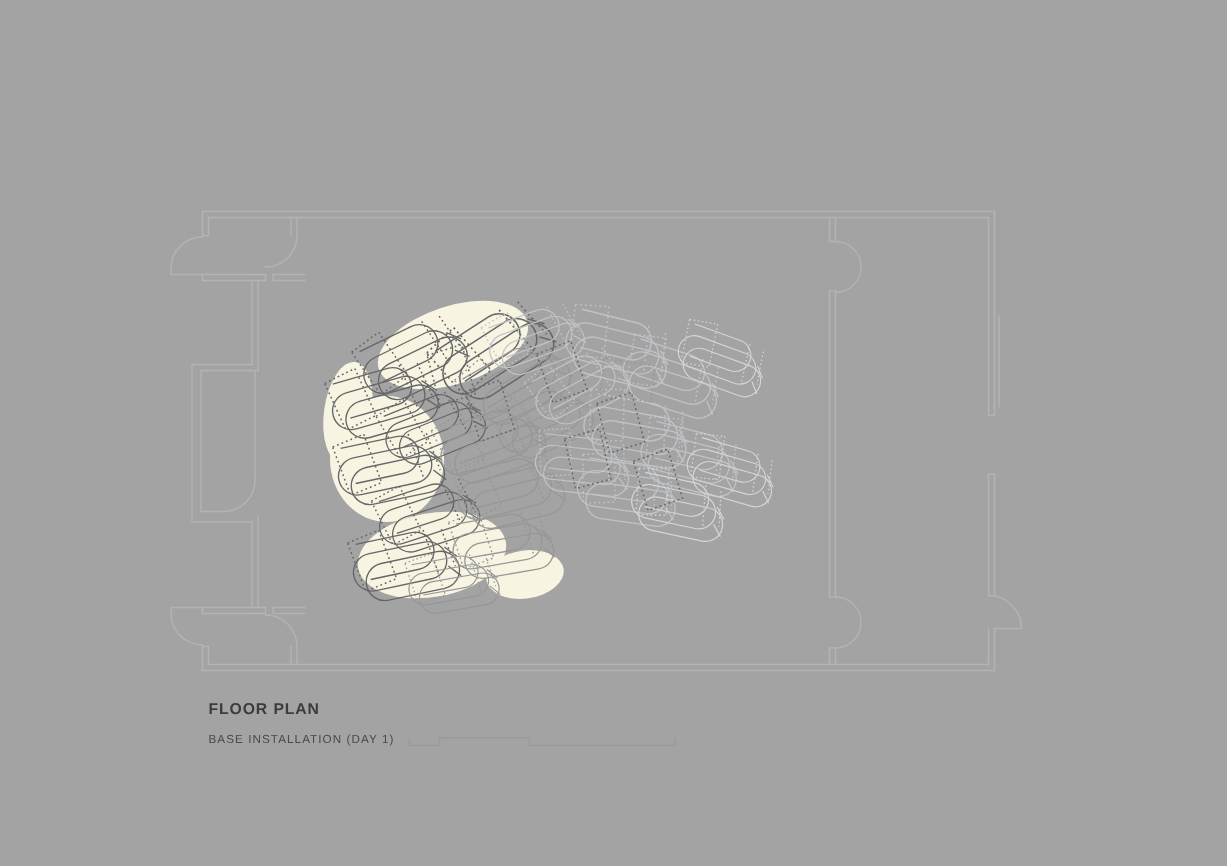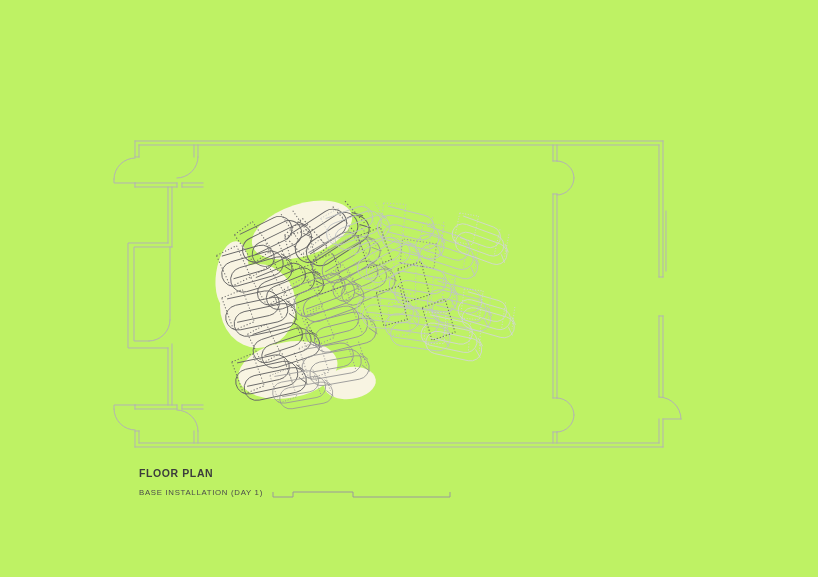--- a/index.html
+++ b/index.html
@@ -1,19 +1,19 @@
 <!DOCTYPE html>
 <html><head>
 <meta charset="utf-8">
 <style>
   html,body{margin:0;padding:0;background:#ffffff;}
   .canvas{
     position:relative;
     width:818px;height:577px;
-    background:#bef264;
+    background:#a3a3a3;
     font-family:"Liberation Sans", sans-serif;
     overflow:hidden;
   }
   svg{position:absolute;left:0;top:0;}
   .wall path{fill:none;stroke:#b3b3b3;stroke-width:1;stroke-linecap:square;}
   .scalebar{fill:none;stroke:#9a9a9a;stroke-width:1;}
   .loop{fill:none;stroke-width:0.9;}
   .dots{fill:none;stroke-width:1;stroke-dasharray:1.2 2;}
   .blob{stroke:none;}
   .title{

